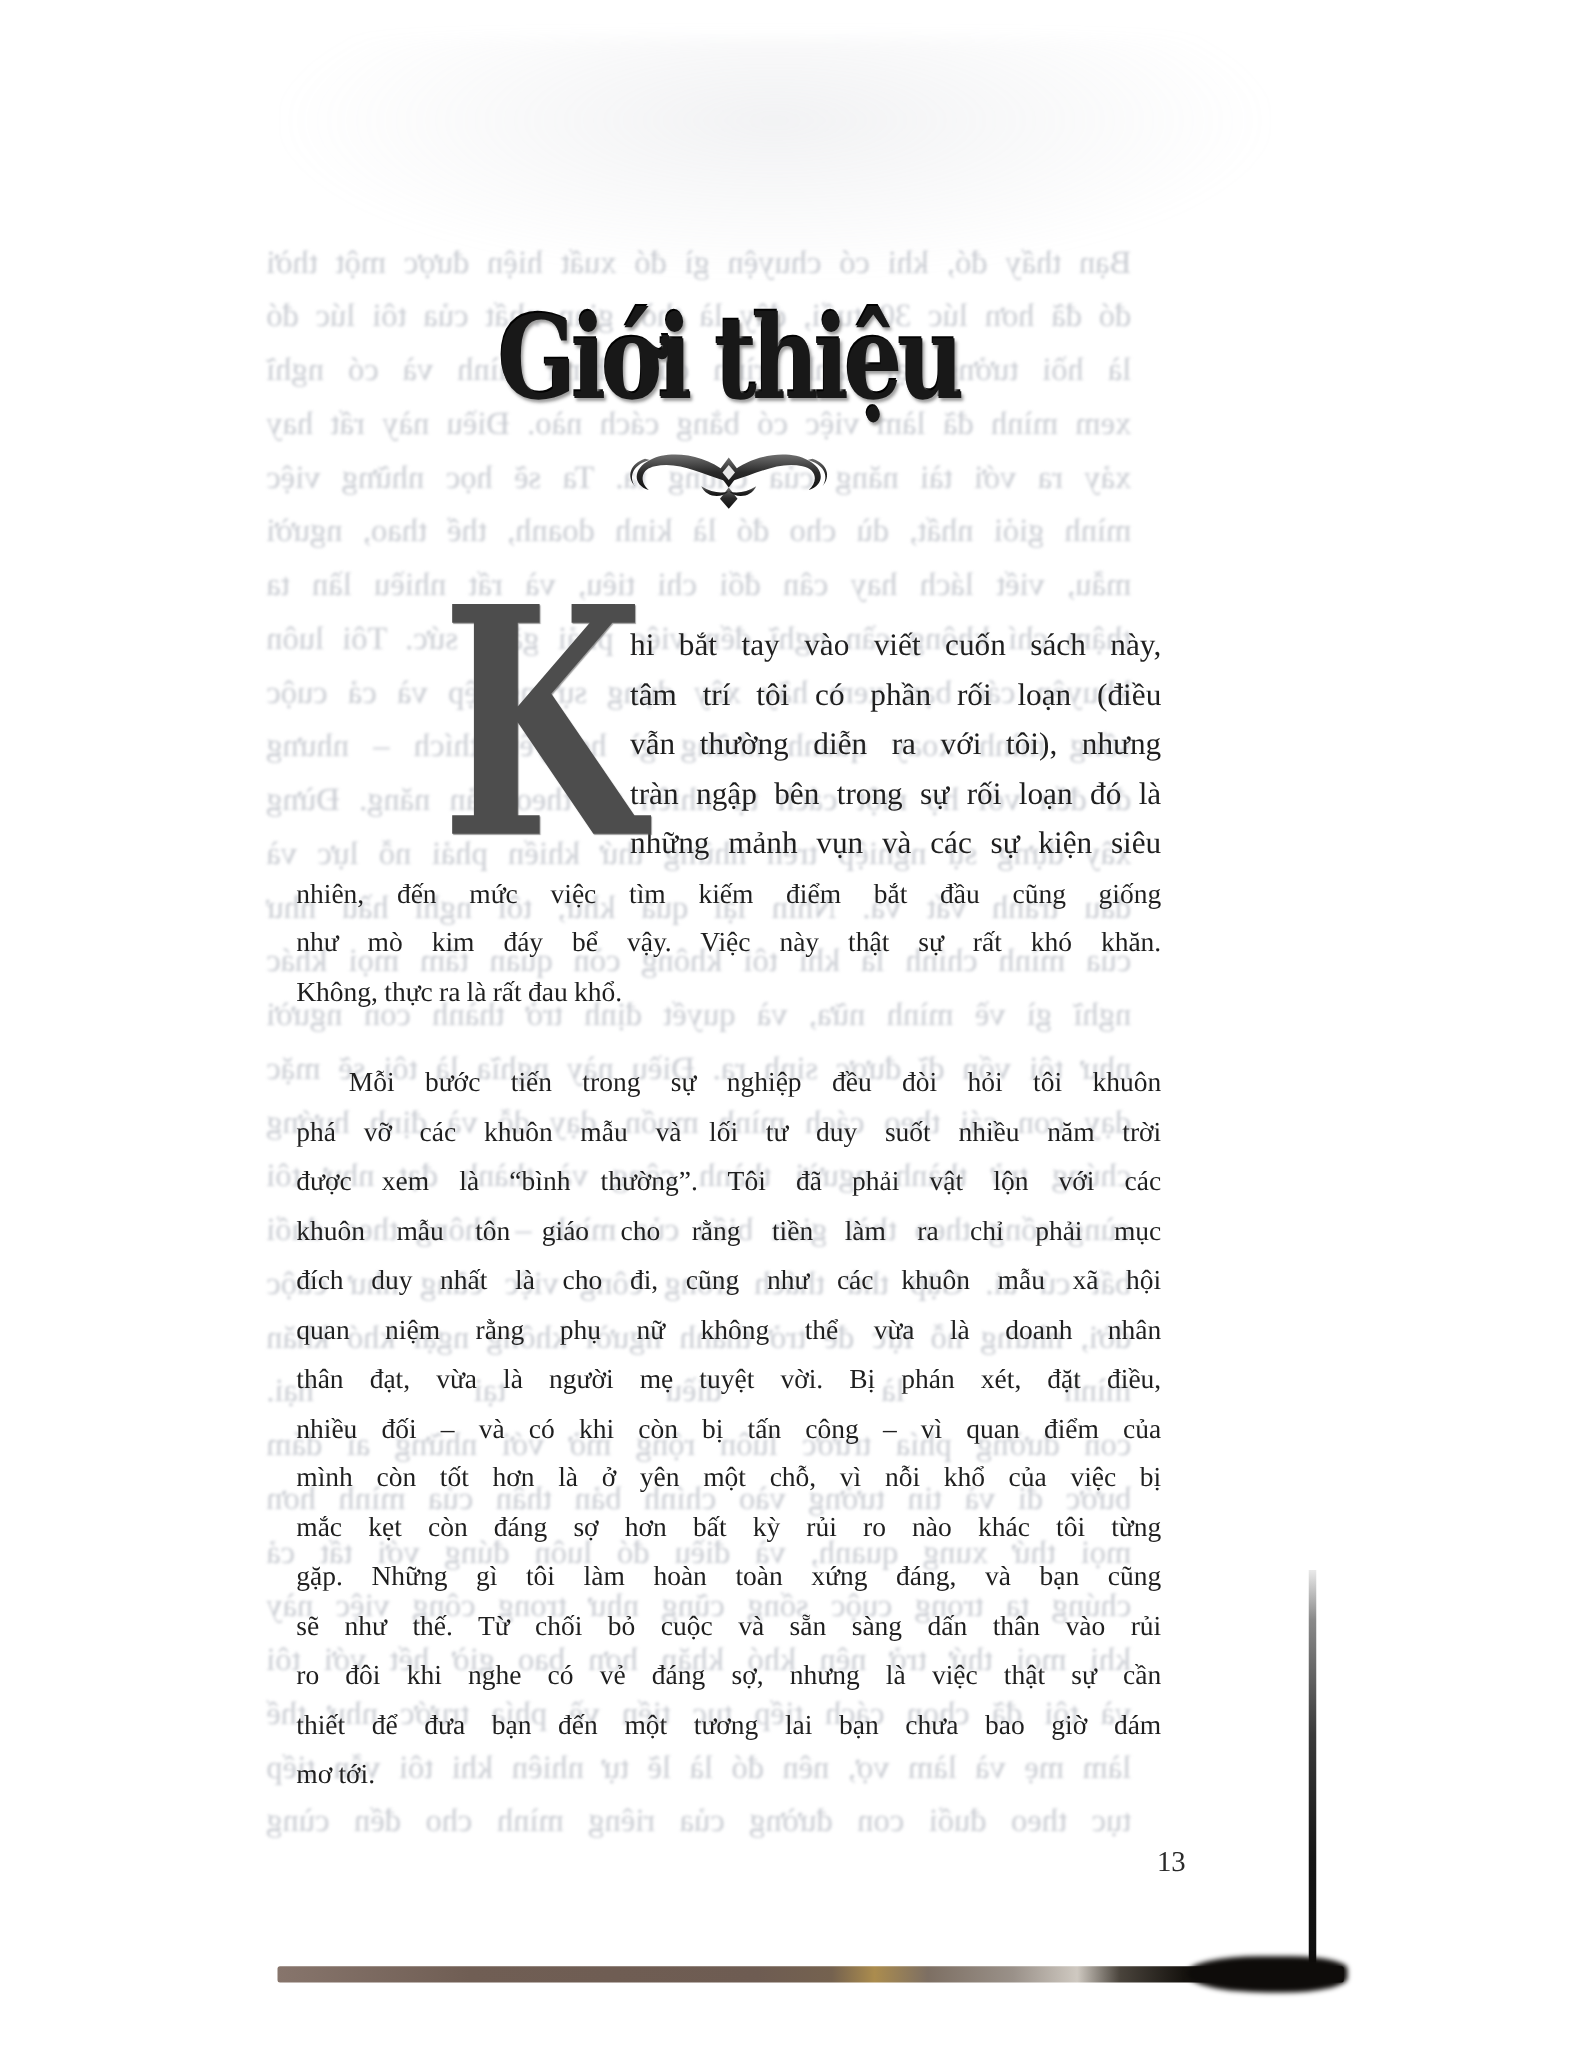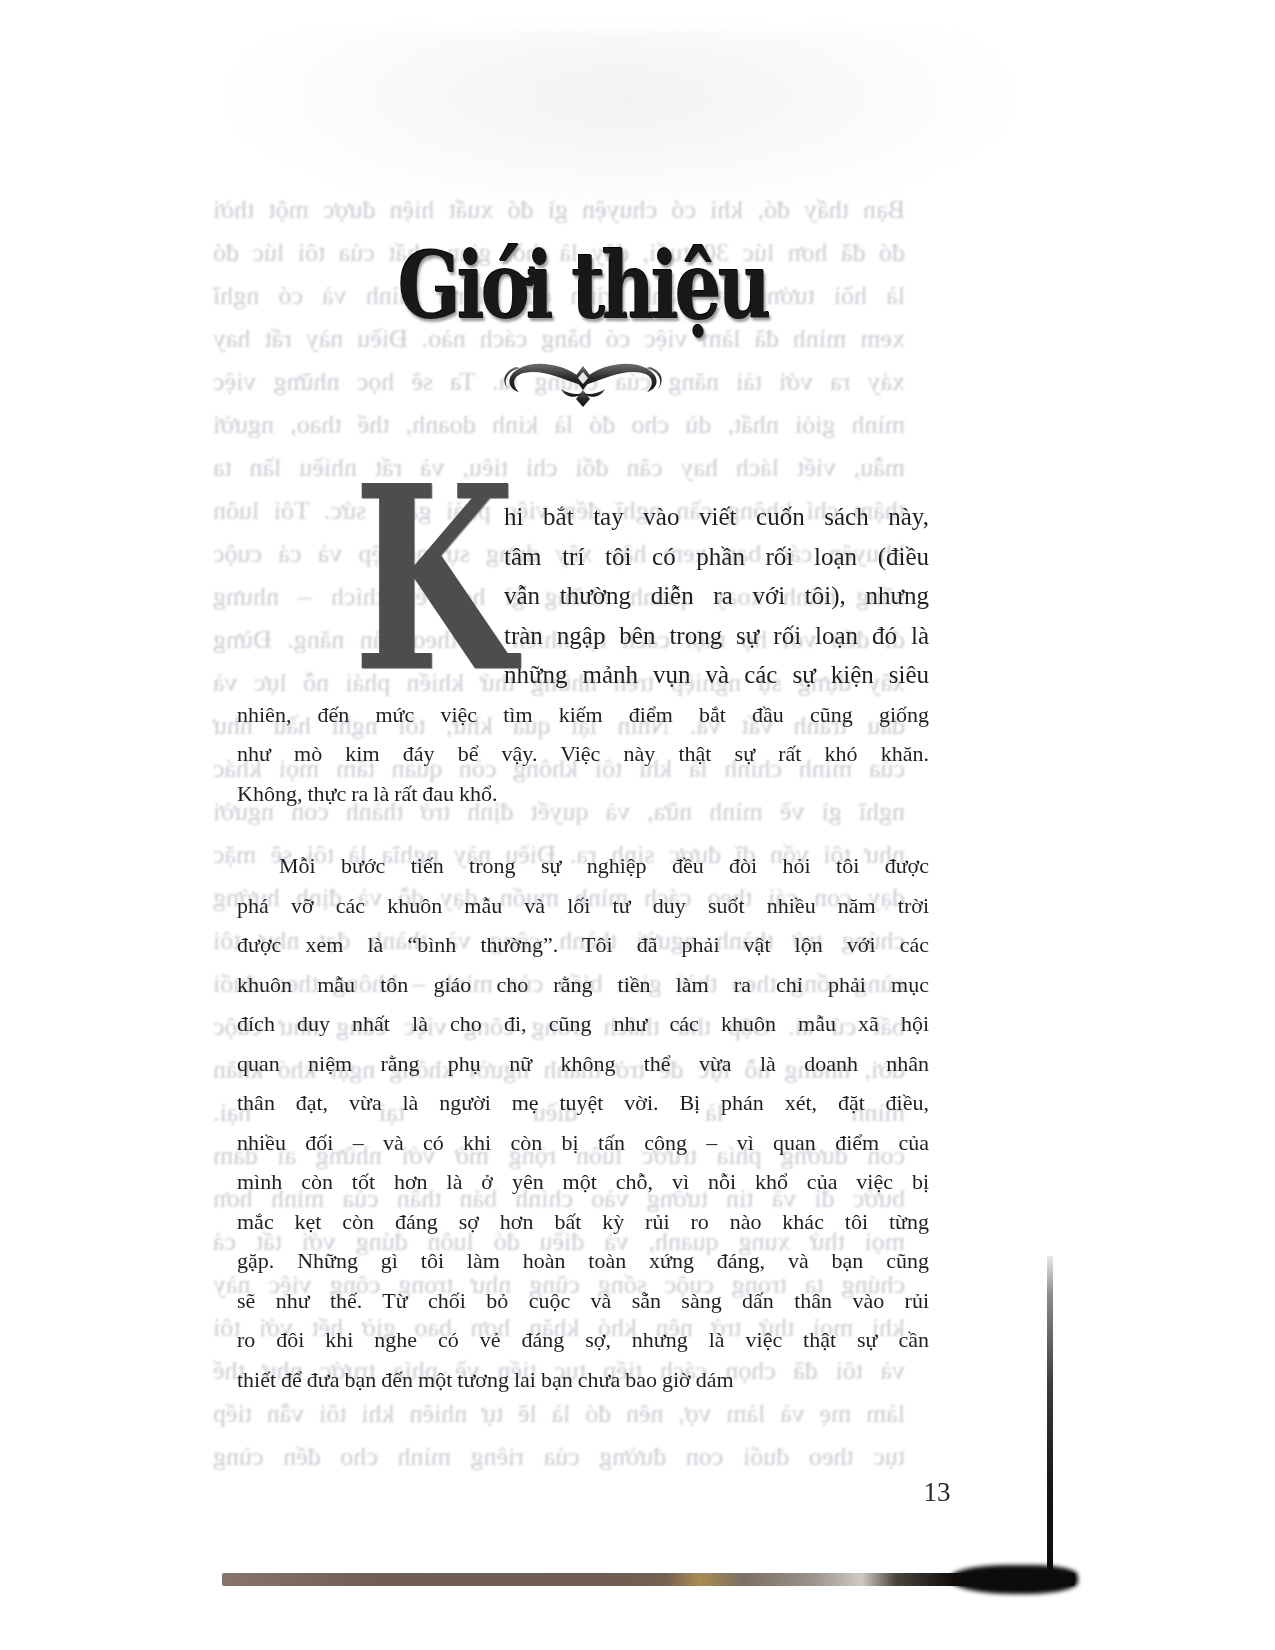--- a/index.html
+++ b/index.html
@@ -60,21 +60,21 @@
   }
   .indent-block{margin-left:267px;width:425px;}
   .indent-block div{font-size:25px;}
   .ragged-last div:last-child{text-align-last:left;}
 
   .para2{position:absolute;left:213px;top:846px;width:692px;}
   .para2 div:first-child{text-indent:42px;}
 
   .page-number{
     position:absolute;left:878px;top:1477px;width:70px;
-    text-align:center;font-size:27px;color:#2a2a2a;
+    text-align:center;font-size:23px;color:#2a2a2a;
   }
 
   
   .artifacts{position:absolute;inset:0;z-index:3;pointer-events:none;}
   .top-wash{
     position:absolute;left:225px;top:30px;width:790px;height:190px;
     background:radial-gradient(ellipse at 50% 35%, rgba(190,192,200,0.20), rgba(190,192,200,0) 72%);
     filter:blur(6px);
   }
   .edge-line{
@@ -172,34 +172,35 @@
           <div>những mảnh vụn và các sự kiện siêu</div>
         </div>
       <div class="line-block ragged-last">
           <div>nhiên, đến mức việc tìm kiếm điểm bắt đầu cũng giống</div>
           <div>như mò kim đáy bể vậy. Việc này thật sự rất khó khăn.</div>
           <div>Không, thực ra là rất đau khổ.</div>
         </div>
     </div>
 
     <div class="para2 line-block ragged-last">
-        <div>Mỗi bước tiến trong sự nghiệp đều đòi hỏi tôi được</div>
+        <div>Mỗi bước tiến trong sự nghiệp đều đòi hỏi tôi khuôn</div>
         <div>phá vỡ các khuôn mẫu và lối tư duy suốt nhiều năm trời</div>
         <div>được xem là “bình thường”. Tôi đã phải vật lộn với các</div>
         <div>khuôn mẫu tôn giáo cho rằng tiền làm ra chỉ phải mục</div>
         <div>đích duy nhất là cho đi, cũng như các khuôn mẫu xã hội</div>
         <div>quan niệm rằng phụ nữ không thể vừa là doanh nhân</div>
         <div>thân đạt, vừa là người mẹ tuyệt vời. Bị phán xét, đặt điều,</div>
         <div>nhiều đối – và có khi còn bị tấn công – vì quan điểm của</div>
         <div>mình còn tốt hơn là ở yên một chỗ, vì nỗi khổ của việc bị</div>
         <div>mắc kẹt còn đáng sợ hơn bất kỳ rủi ro nào khác tôi từng</div>
         <div>gặp. Những gì tôi làm hoàn toàn xứng đáng, và bạn cũng</div>
         <div>sẽ như thế. Từ chối bỏ cuộc và sẵn sàng dấn thân vào rủi</div>
         <div>ro đôi khi nghe có vẻ đáng sợ, nhưng là việc thật sự cần</div>
         <div>thiết để đưa bạn đến một tương lai bạn chưa bao giờ dám</div>
+        <div>mơ tới.</div>
       </div>
 
     <div class="page-number">13</div>
   </div>
 
   <div class="artifacts">
     <div class="top-wash"></div>
     <div class="edge-line"></div>
     <div class="edge-bar"></div>
     <div class="edge-blob"></div>

